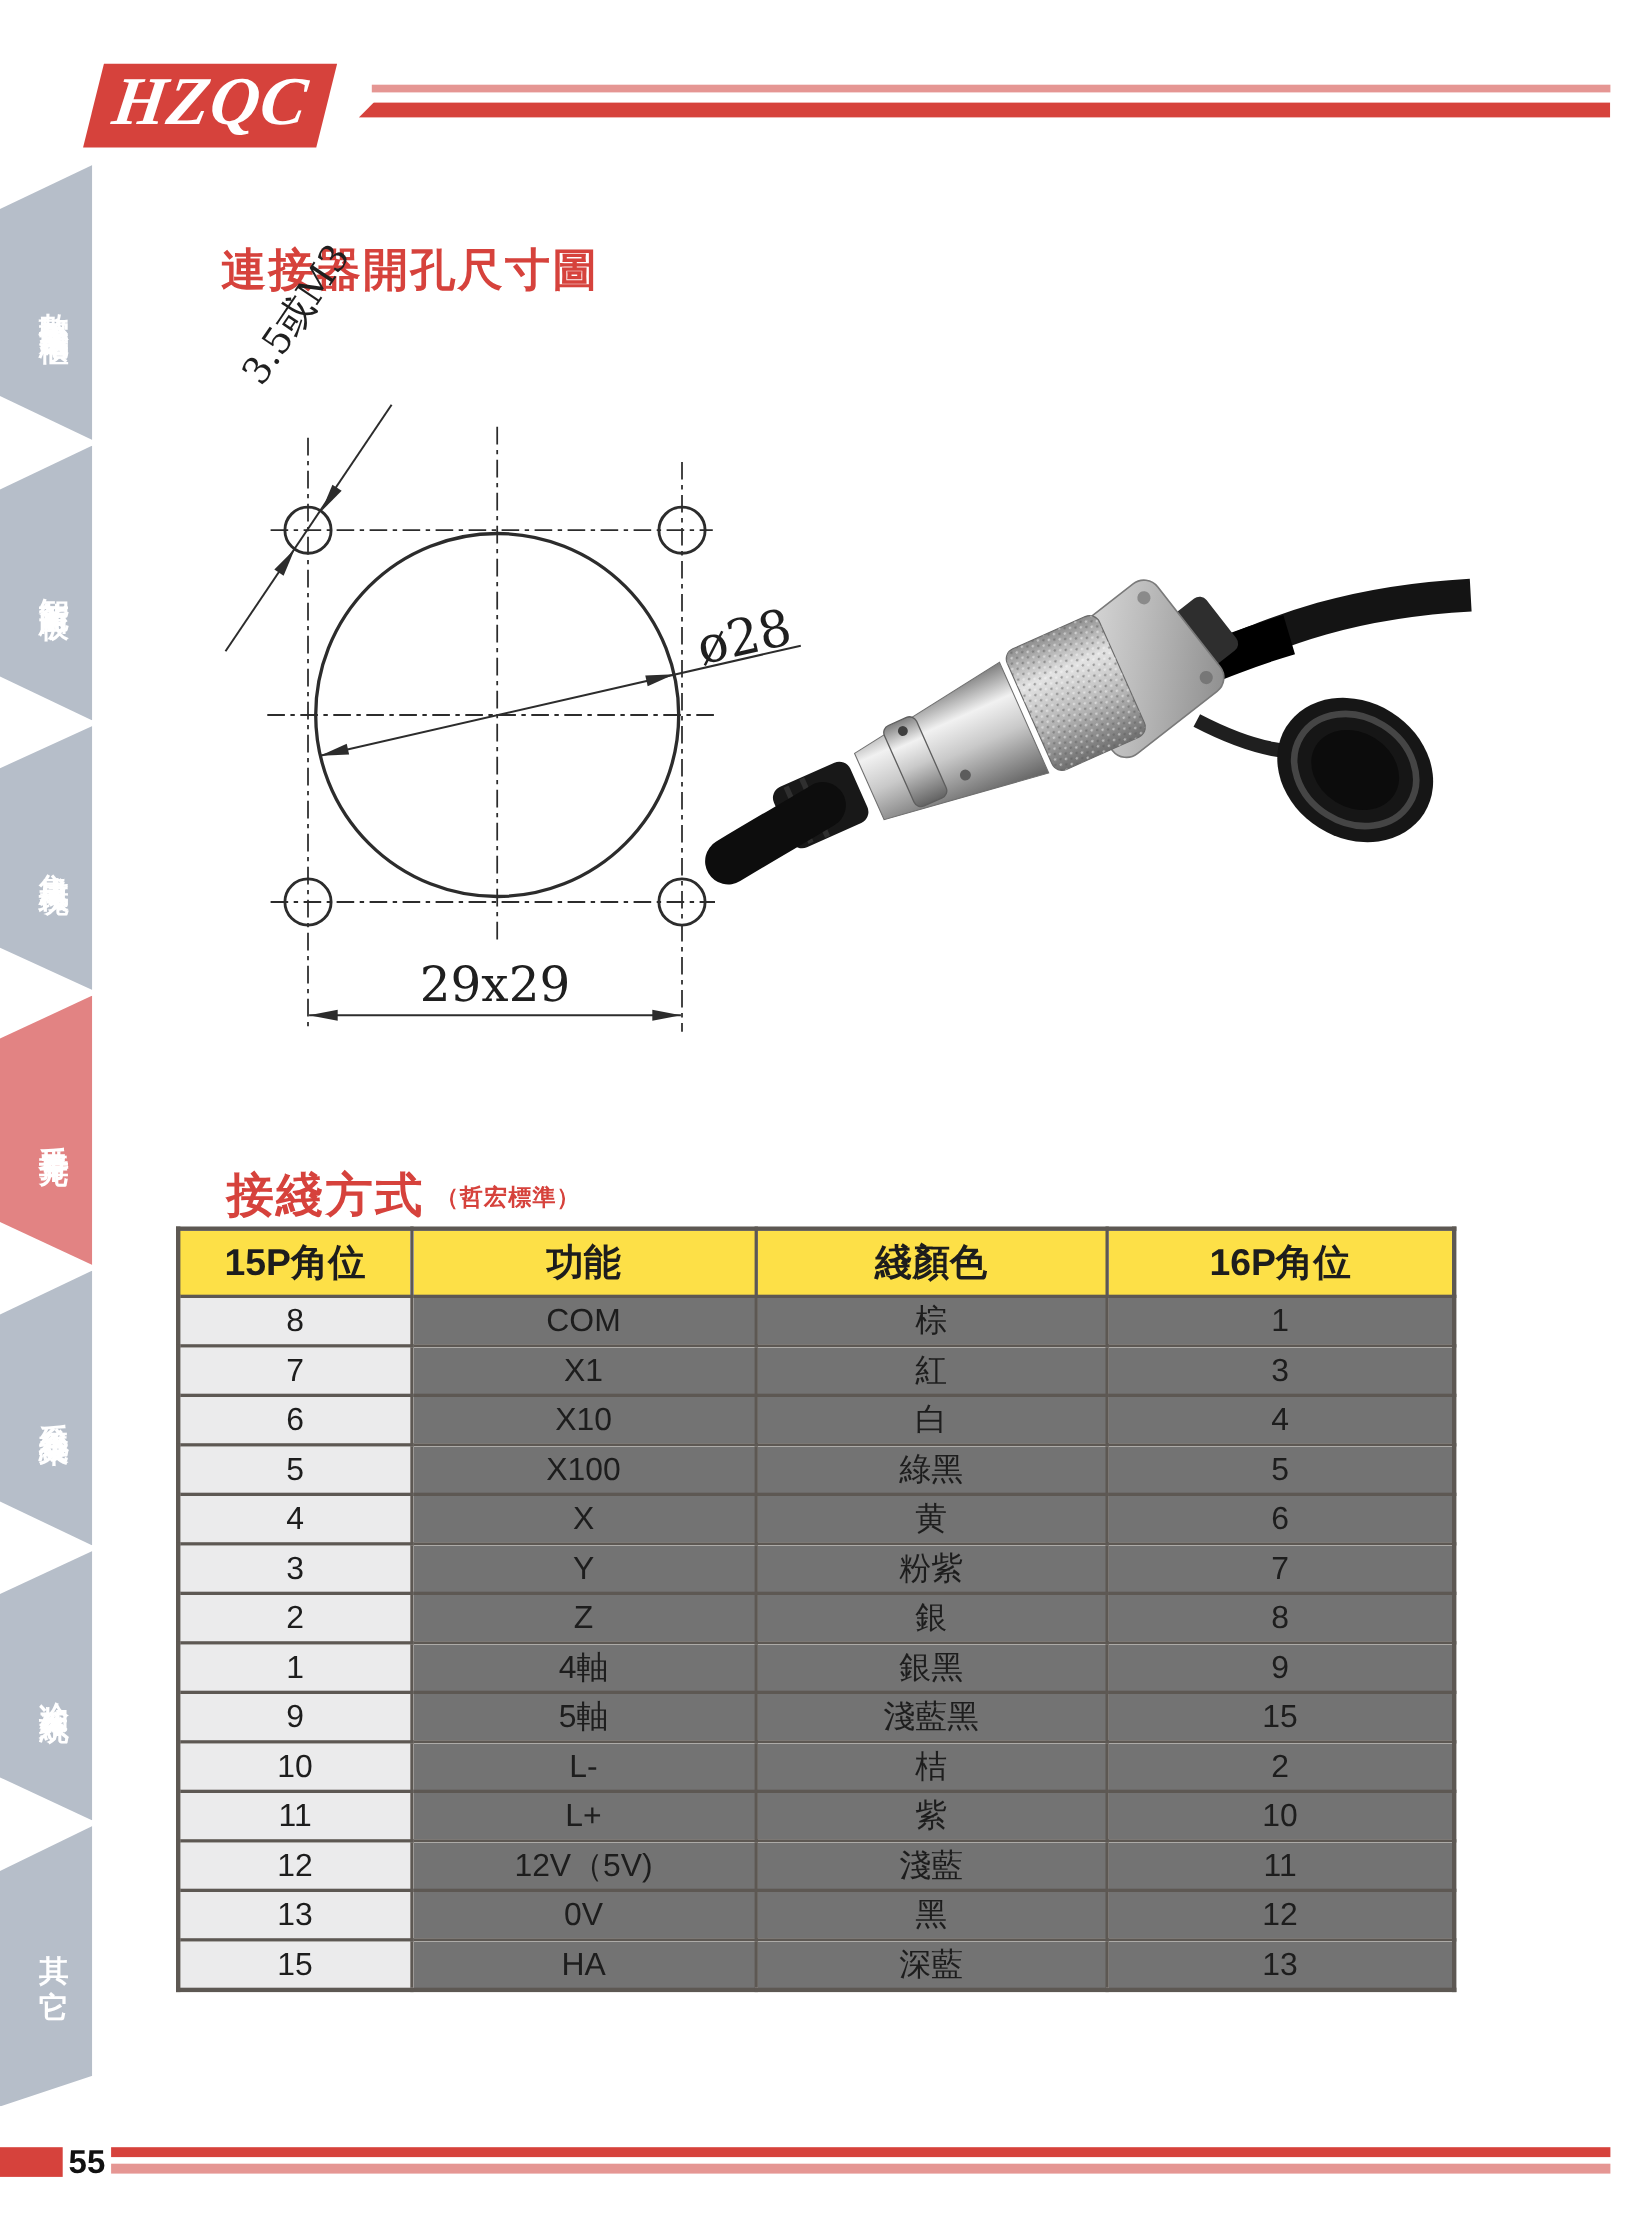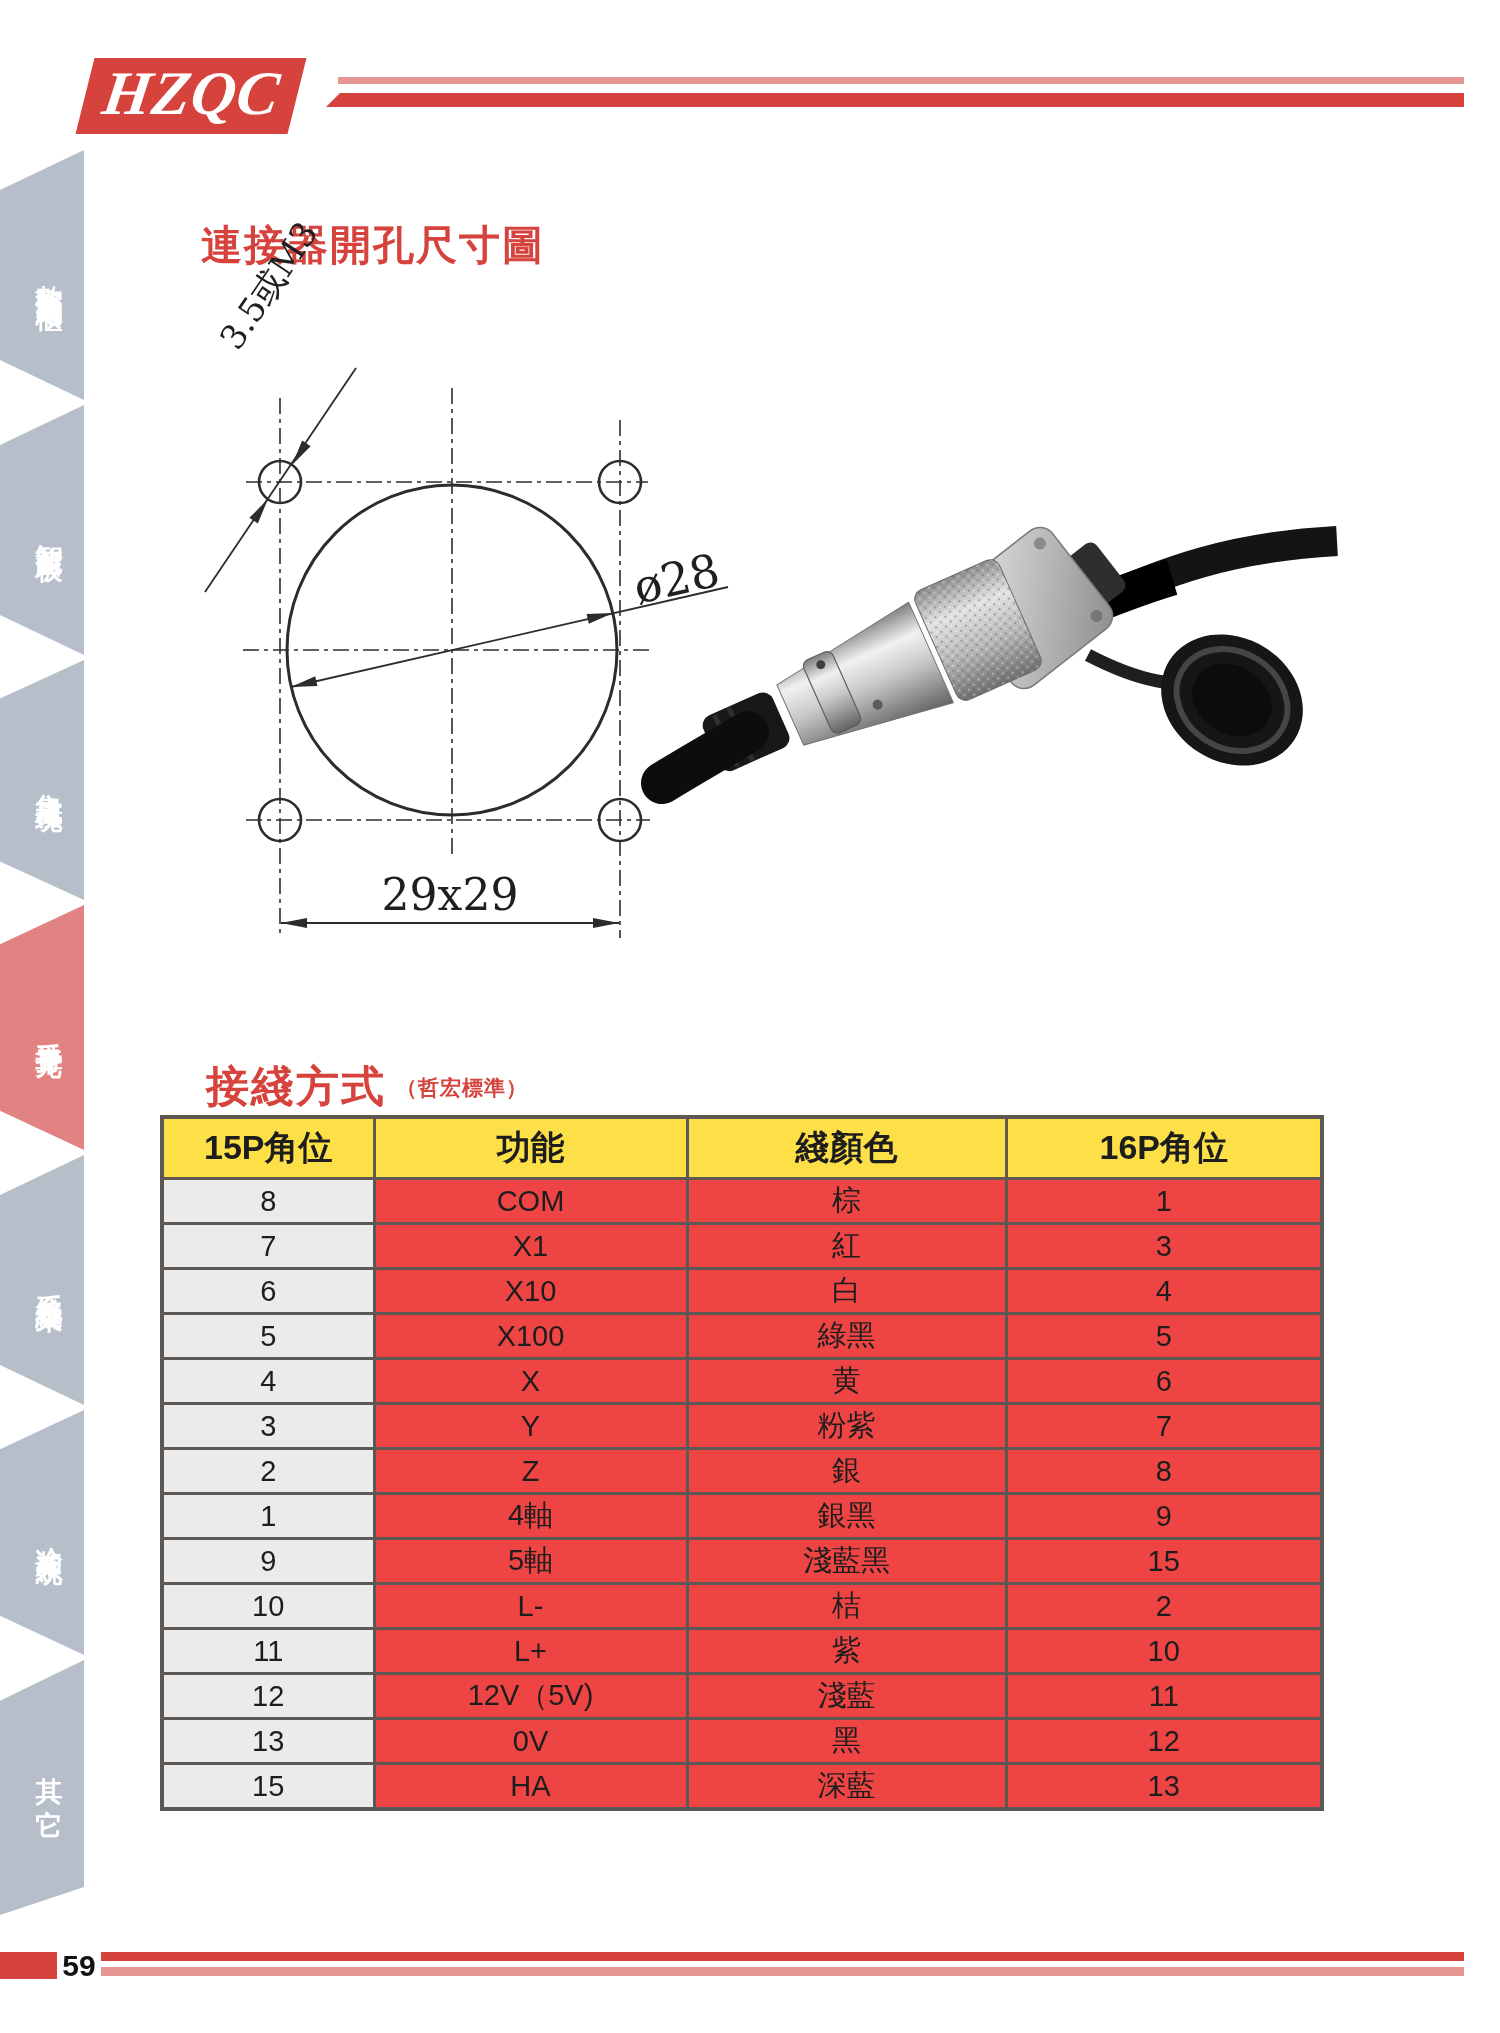--- a/index.html
+++ b/index.html
@@ -28,21 +28,21 @@
   
   .title1{position:absolute;left:185px;top:202px;color:#d6423c;font-size:41px;font-weight:bold;letter-spacing:2px;}
   .title2{position:absolute;left:190px;top:1042px;color:#d6423c;font-size:43px;font-weight:bold;letter-spacing:2px;}
   .title2 .sub{font-size:21px;letter-spacing:1px;margin-left:10px;vertical-align:6px;}
 
   
   .wire-table{position:absolute;left:160px;top:1115px;border-collapse:collapse;table-layout:fixed;}
   .wire-table td,.wire-table th{border:3px solid #5d5853;text-align:center;vertical-align:middle;
     color:#1d1d1d;overflow:hidden;white-space:nowrap;}
   .wire-table th{height:56px;background:#fde047;font-size:34px;font-weight:bold;}
-  .wire-table td{height:37px;font-size:29px;background:#ef4444;}
+  .wire-table td{height:37px;font-size:29px;background:#737373;}
   .wire-table td.c1{background:#ebebec;}
   .wire-table{border:4px solid #5d5853;}
 
   
   .footer-bar{position:absolute;left:0;top:1952px;width:57px;height:27px;background:#d6423c;}
   .footer-num{position:absolute;left:60px;top:1949px;width:38px;text-align:center;
     font-size:30px;font-weight:bold;color:#111;}
   .footer-line-a{position:absolute;left:101px;top:1952px;width:1363px;height:9px;background:#d6423c;}
   .footer-line-b{position:absolute;left:101px;top:1967px;width:1363px;height:9px;background:#e59693;}
 
@@ -292,15 +292,15 @@
     <tr>
         <td class="c1">15</td>
         <td>HA</td>
         <td>深藍</td>
         <td>13</td>
       </tr>
   </tbody>
 </table>
 
 <div class="footer-bar"></div>
-<div class="footer-num">59</div>
+<div class="footer-num">55</div>
 <div class="footer-line-a"></div>
 <div class="footer-line-b"></div>
 
 </body></html>

